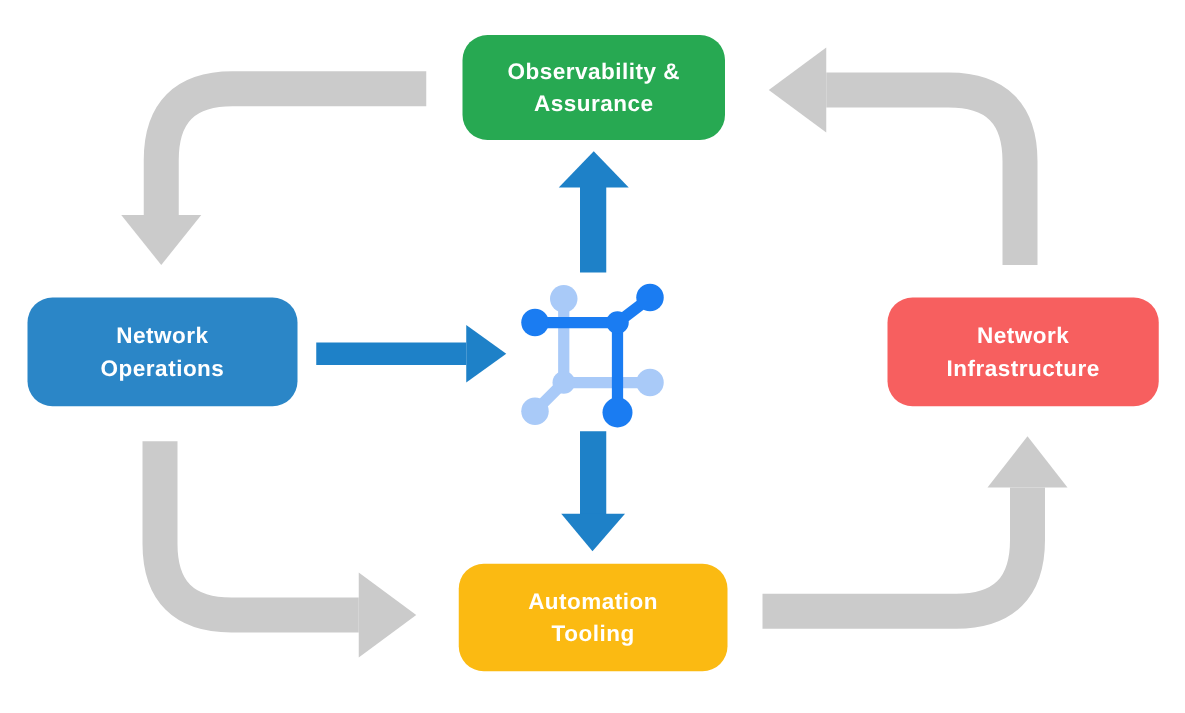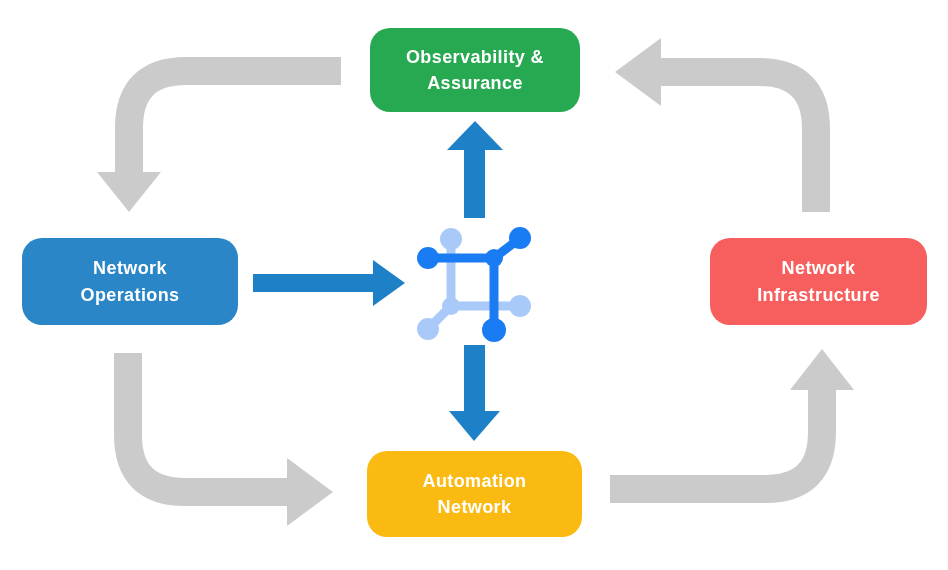--- a/index.html
+++ b/index.html
@@ -110,16 +110,16 @@
 Operations</span>
   </div>
 
   <div class="node" id="node-infrastructure" style="background: rgb(247, 95, 95);">
     <span class="node-label">Network
 Infrastructure</span>
   </div>
 
   <div class="node" id="node-automation" style="background: rgb(251, 186, 18);">
     <span class="node-label">Automation
-Network</span>
+Tooling</span>
   </div>
 
 </div>
 
 </body></html>

